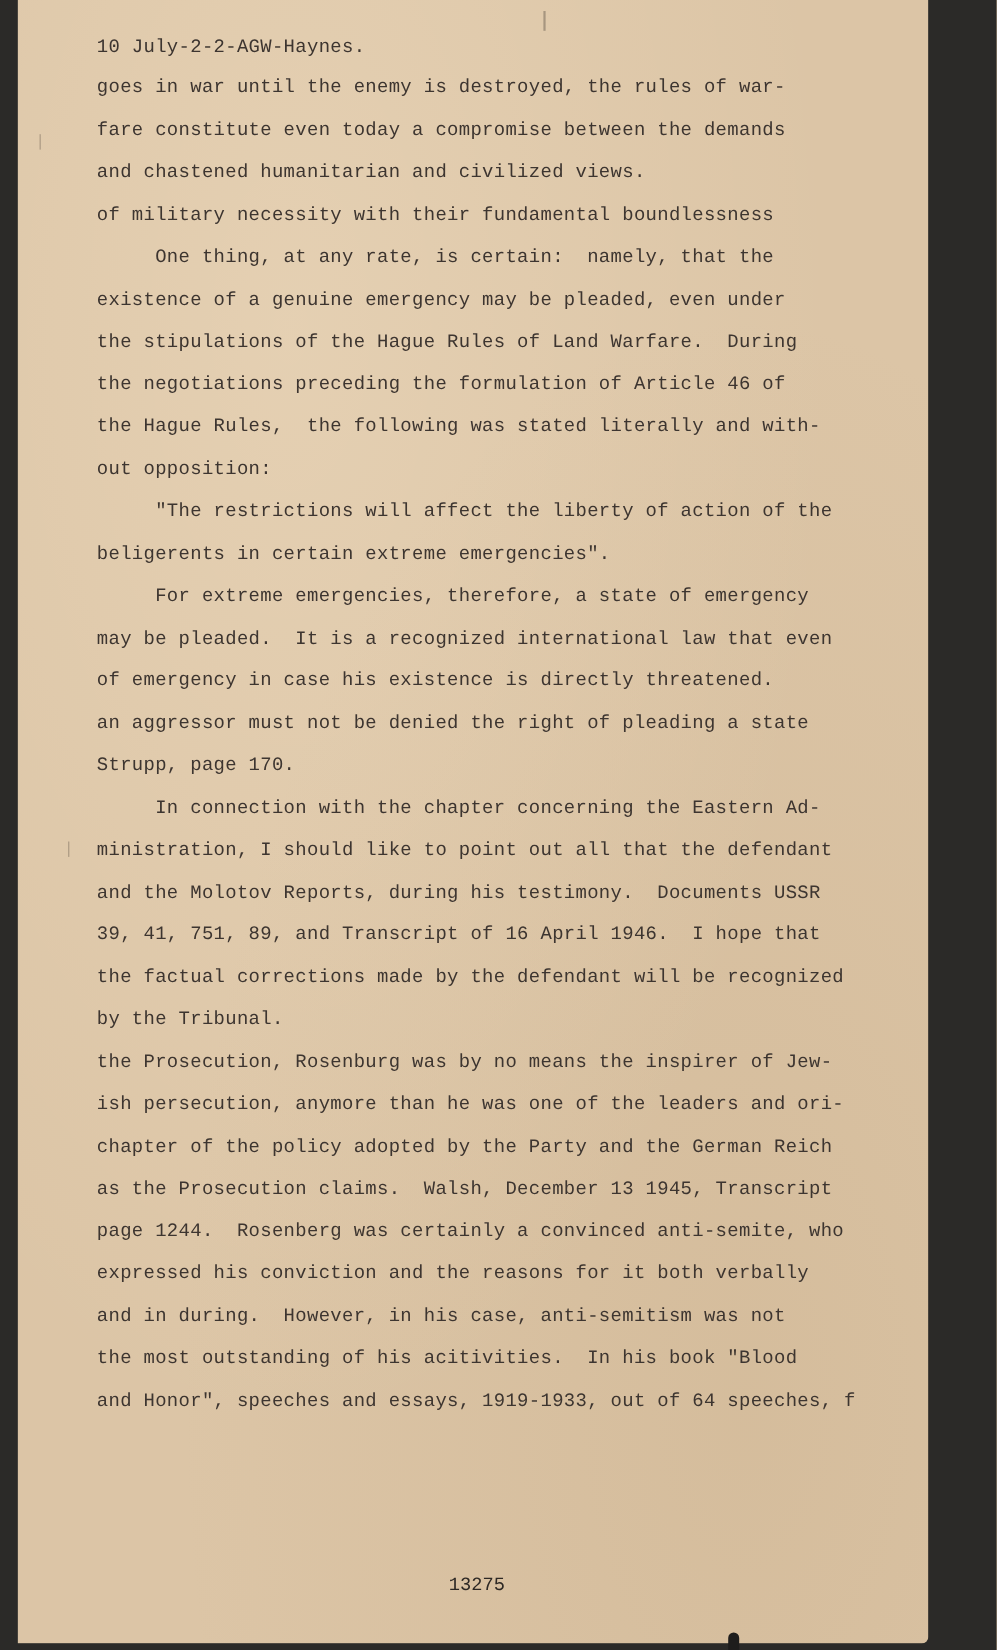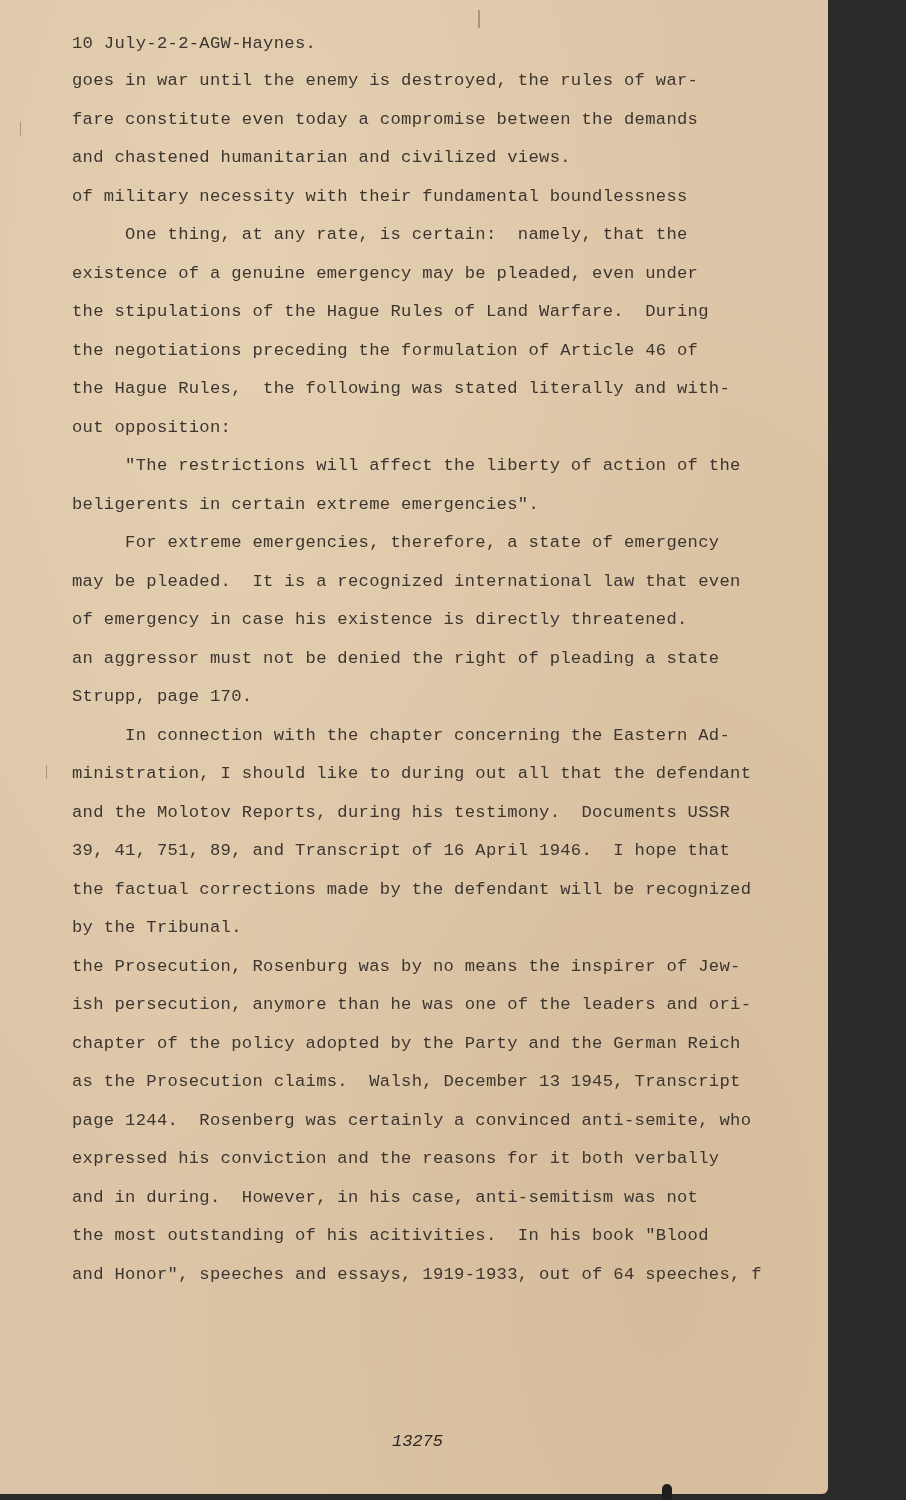--- a/index.html
+++ b/index.html
@@ -8,21 +8,21 @@
     }
     body {
       width: 906px;
       height: 1500px;
       background: #2b2a28;
       position: relative;
       overflow: hidden;
     }
     .page {
       position: absolute;
-      left: 0;
+      left: 16px;
       top: 0;
       width: 828px;
       height: 1494px;
       background: #dcc5a6;
       background-image:
         radial-gradient(ellipse at 30% 20%, rgba(255,240,215,0.25), rgba(0,0,0,0) 60%),
         radial-gradient(ellipse at 80% 85%, rgba(180,150,110,0.18), rgba(0,0,0,0) 55%);
       border-bottom-right-radius: 6px;
     }
     .text {
@@ -43,21 +43,20 @@
     .header-line {
       height: 37px;
     }
     .page-number {
       position: absolute;
       left: 392px;
       top: 1432px;
       font-family: "Liberation Mono", "DejaVu Sans Mono", monospace;
       font-size: 17px;
       color: #2d2824;
-      font-style: italic;
     }
     .mark {
       position: absolute;
       background: #6e6154;
       opacity: 0.5;
     }
     .mark-top { left: 478px; top: 10px; width: 1.5px; height: 18px; }
     .mark-left1 { left: 20px; top: 122px; width: 1.2px; height: 14px; }
     .mark-left2 { left: 46px; top: 765px; width: 1.2px; height: 14px; }
     .corner-fold {
@@ -93,21 +92,21 @@
         <div class="line">the Hague Rules,  the following was stated literally and with-</div>
         <div class="line">out opposition:</div>
         <div class="line">     "The restrictions will affect the liberty of action of the</div>
         <div class="line">beligerents in certain extreme emergencies".</div>
         <div class="line">     For extreme emergencies, therefore, a state of emergency</div>
         <div class="line">may be pleaded.  It is a recognized international law that even</div>
         <div class="line">of emergency in case his existence is directly threatened.</div>
         <div class="line">an aggressor must not be denied the right of pleading a state</div>
         <div class="line">Strupp, page 170.</div>
         <div class="line">     In connection with the chapter concerning the Eastern Ad-</div>
-        <div class="line">ministration, I should like to during out all that the defendant</div>
+        <div class="line">ministration, I should like to point out all that the defendant</div>
         <div class="line">and the Molotov Reports, during his testimony.  Documents USSR</div>
         <div class="line">39, 41, 751, 89, and Transcript of 16 April 1946.  I hope that</div>
         <div class="line">the factual corrections made by the defendant will be recognized</div>
         <div class="line">by the Tribunal.</div>
         <div class="line">the Prosecution, Rosenburg was by no means the inspirer of Jew-</div>
         <div class="line">ish persecution, anymore than he was one of the leaders and ori-</div>
         <div class="line">chapter of the policy adopted by the Party and the German Reich</div>
         <div class="line">as the Prosecution claims.  Walsh, December 13 1945, Transcript</div>
         <div class="line">page 1244.  Rosenberg was certainly a convinced anti-semite, who</div>
         <div class="line">expressed his conviction and the reasons for it both verbally</div>

